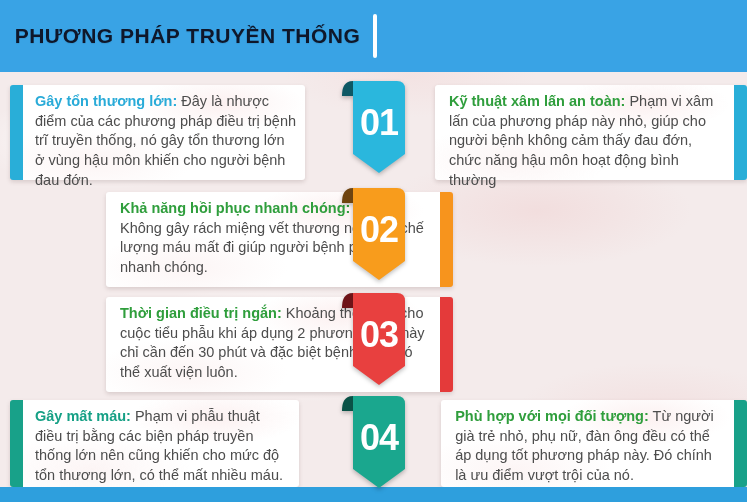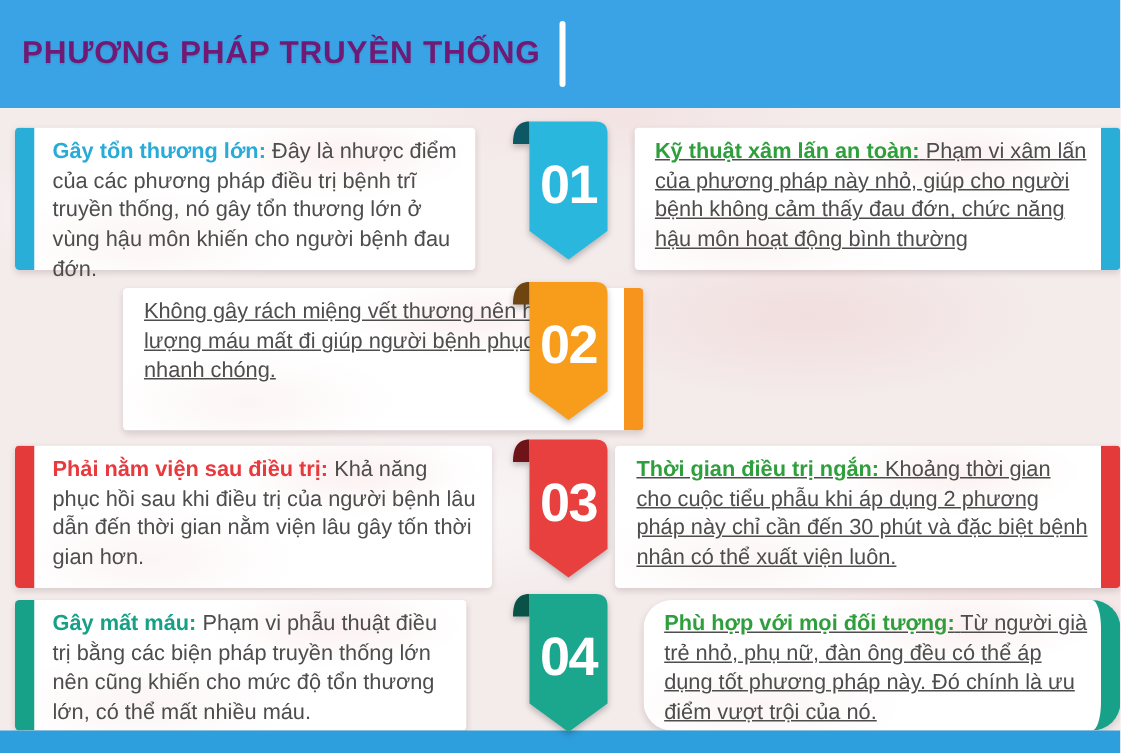--- a/index.html
+++ b/index.html
@@ -24,21 +24,21 @@
     display:flex;
     width:100%; height:72px;
     background:#39a3e5;
   }
   .header-half {
     flex:0 0 375px;
     display:flex; align-items:center; justify-content:center;
   }
   .header-half.right { flex:1 1 auto; }
   .header-title {
-    color:#701a75;
+    color:#0f172a;
     font-size:21px;
     font-weight:800;
     letter-spacing:.5px;
     white-space:nowrap;
     text-shadow:0 1px 1px rgba(0,0,0,.08);
   }
   .header-divider {
     position:absolute;
     left:373px; top:14px;
     width:4px; height:44px;
@@ -60,21 +60,21 @@
       radial-gradient(ellipse 120px 40px at 70% 20%, rgba(246,214,214,.35), transparent 70%),
       radial-gradient(ellipse 140px 50px at 25% 80%, rgba(246,222,222,.3), transparent 70%);
     box-shadow:0 2px 4px rgba(90,60,60,.18);
     border-radius:3px;
     padding:7px 8px 6px 12px;
     font-size:14.5px;
     line-height:1.36;
     color:#4d4d4d;
   }
   .card.leftcard  { margin-left:10px; width:328px; border-left:13px solid; }
-  .card.rightcard { margin-left:82px; width:347px; border-right:13px solid; padding-left:14px;text-decoration:underline; }
+  .card.rightcard { margin-left:106px; width:347px; border-right:13px solid; padding-left:14px; }
 
   .heading { font-weight:800; }
   .leftcard  .heading {  }
   .rightcard .heading { color:#2f9e3c; }
 
   
   .row.c1 .leftcard { border-left-color:#29aed8; }
   .row.c1 .rightcard{ border-right-color:#29aed8; }
   .row.c1 .leftcard .heading { color:#29abd8; }
   .row.c1 .badge-body{ fill:#2ab7dd; } .row.c1 .badge-fold{ fill:#0d5864; }
@@ -84,21 +84,21 @@
   .row.c2 .leftcard .heading { color:#f7941d; }
   .row.c2 .badge-body{ fill:#f89c1c; } .row.c2 .badge-fold{ fill:#6e4410; }
   .row.c2 .rightcard .heading { display:block; }
 
   .row.c3 .leftcard { border-left-color:#e43a3a; }
   .row.c3 .rightcard{ border-right-color:#e43a3a; }
   .row.c3 .leftcard .heading { color:#e8393d; }
   .row.c3 .badge-body{ fill:#e8403f; } .row.c3 .badge-fold{ fill:#6e1418; }
 
   .row.c4 .leftcard { border-left-color:#18a189; }
-  .row.c4 .rightcard{ border-right-color:#18a189;border-radius:19px; }
+  .row.c4 .rightcard{ border-right-color:#18a189; }
   .row.c4 .leftcard .heading { color:#16a085; }
   .row.c4 .badge-body{ fill:#1aa78e; } .row.c4 .badge-fold{ fill:#0a5247; }
 
   
   .badge {
     position:absolute;
     left:340px; top:-6px;
     width:68px; height:100px;
     z-index:3;
     filter:drop-shadow(0 2px 2px rgba(0,0,0,.25));
@@ -149,29 +149,26 @@
       </div>
     </div>
 
     <div class="row c2">
       <svg class="badge" viewBox="0 0 68 100">
         <path class="badge-fold" d="M13 2 C4 2 2 9 2 17 L13 17 Z"></path>
         <path class="badge-body" d="M13 2 L57 2 Q65 2 65 10 L65 75 L39 94 L13 75 Z"></path>
         <text x="39" y="56" text-anchor="middle">02</text>
       </svg>
       <div class="card rightcard">
+        <span class="heading">Khả năng hồi phục nhanh chóng:</span>
         <span class="body">Không gây rách miệng vết thương nên hạn chế lượng máu mất đi giúp người bệnh phục hồi nhanh chóng.</span>
       </div>
     </div>
 
     <div class="row c3">
-      <div class="card leftcard">
-        <span class="heading">Phải nằm viện sau điều trị:</span>
-        <span class="body">Khả năng phục hồi sau khi điều trị của người bệnh lâu dẫn đến thời gian nằm viện lâu gây tốn thời gian hơn.</span>
-      </div>
       <svg class="badge" viewBox="0 0 68 100">
         <path class="badge-fold" d="M13 2 C4 2 2 9 2 17 L13 17 Z"></path>
         <path class="badge-body" d="M13 2 L57 2 Q65 2 65 10 L65 75 L39 94 L13 75 Z"></path>
         <text x="39" y="56" text-anchor="middle">03</text>
       </svg>
       <div class="card rightcard">
         <span class="heading">Thời gian điều trị ngắn:</span>
         <span class="body">Khoảng thời gian cho cuộc tiểu phẫu khi áp dụng 2 phương pháp này chỉ cần đến 30 phút và đặc biệt bệnh nhân có thể xuất viện luôn.</span>
       </div>
     </div>

